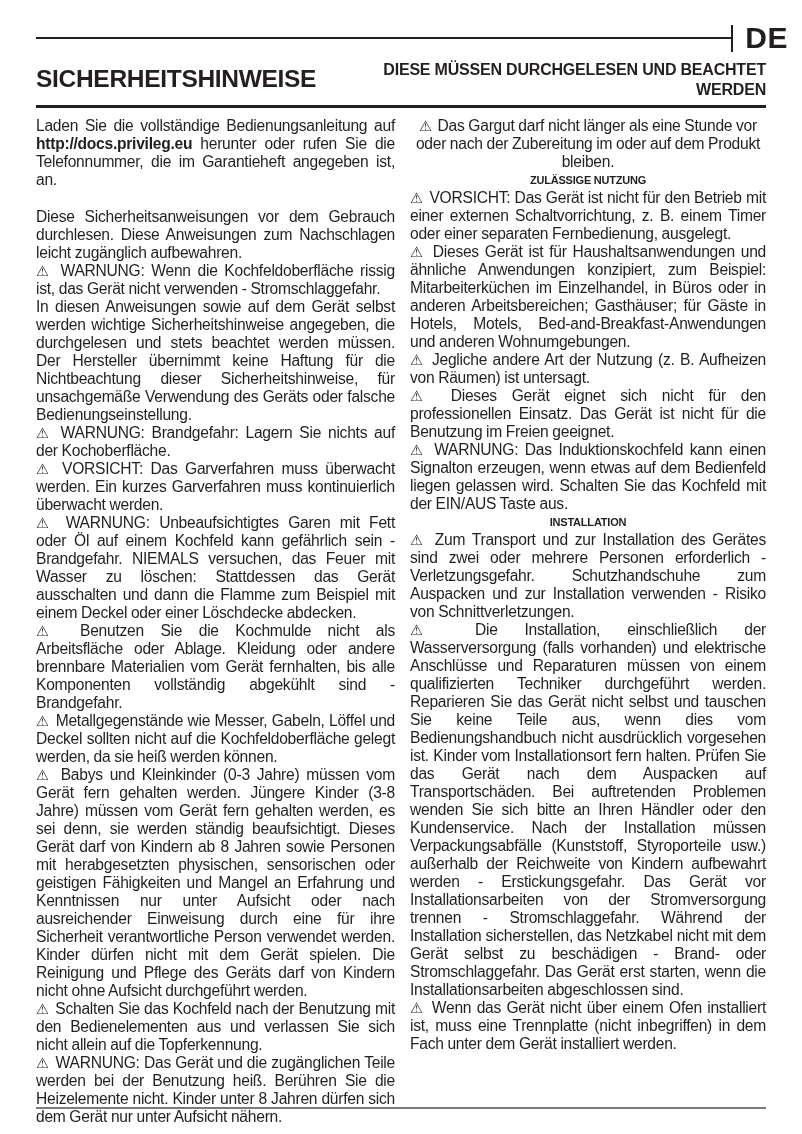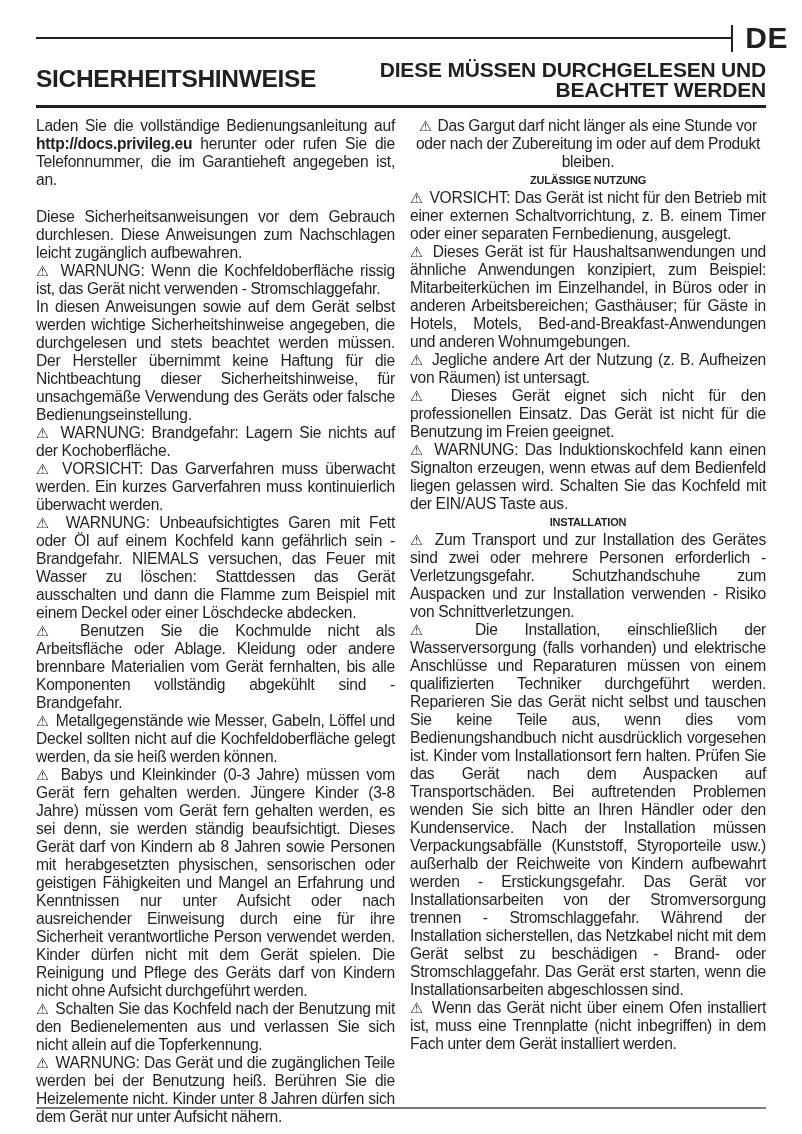--- a/index.html
+++ b/index.html
@@ -16,21 +16,21 @@
   
   .de-row { display: flex; align-items: center; margin-right: -22px; height: 32px; }
   .de-rule { flex: 1; height: 2.5px; background: #231f20; }
   .de-tick { width: 2.5px; height: 27px; background: #231f20; }
   .de-label { font-size: 30px; font-weight: bold; letter-spacing: 0.5px; margin-left: 12px; line-height: 30px; }
 
   .title-row { display: flex; justify-content: space-between; align-items: flex-start; margin-top: 6px; }
   .page-title { font-size: 24.5px; font-weight: bold; letter-spacing: -0.3px; line-height: 26px; padding-top: 6px; }
   .page-subtitle {
     width: 438px; text-align: right;
-    font-size: 21px; font-weight: bold; line-height: 20px; letter-spacing: -0.2px;
+    font-size: 16px; font-weight: bold; line-height: 20px; letter-spacing: -0.2px;
   }
   .header-rule { height: 2.5px; background: #231f20; margin-top: 5px; }
 
   
   .cols { display: flex; gap: 15px; margin-top: 9px; }
   .col { text-align: justify; font-size: 15.6px; line-height: 18px; letter-spacing: -0.25px; word-spacing: -0.3px; }
   .col-left  { width: 361px; }
   .col-right { width: 358px; }
 
   .para { margin: 0; }

